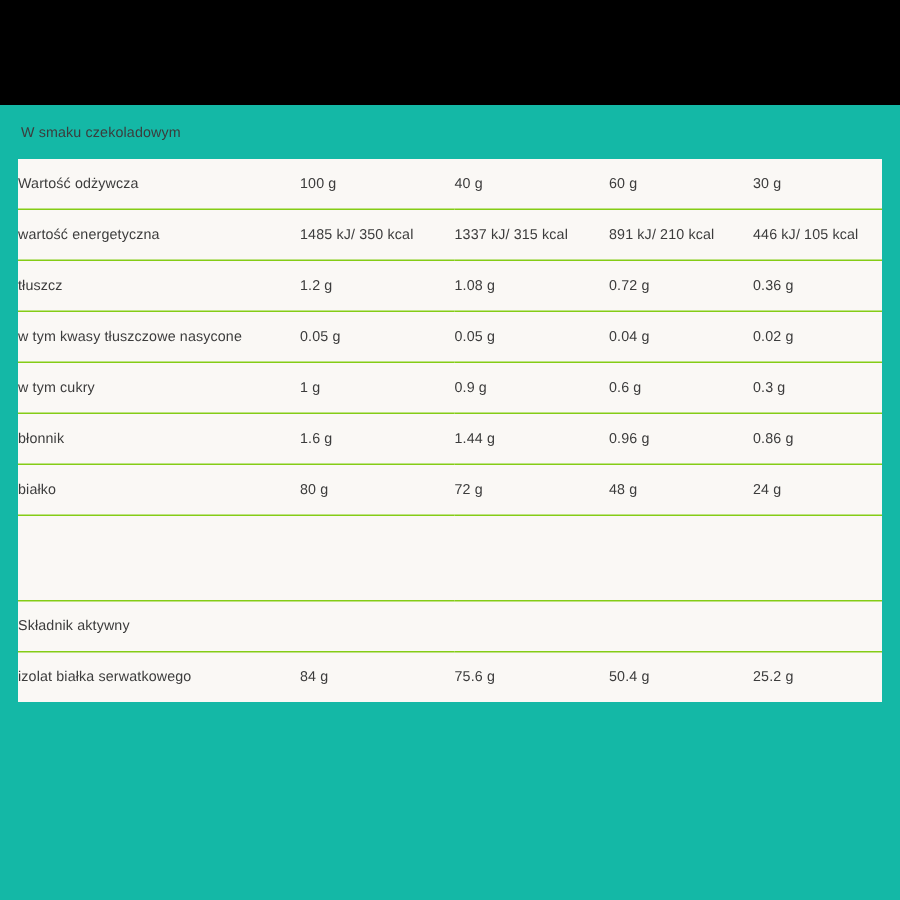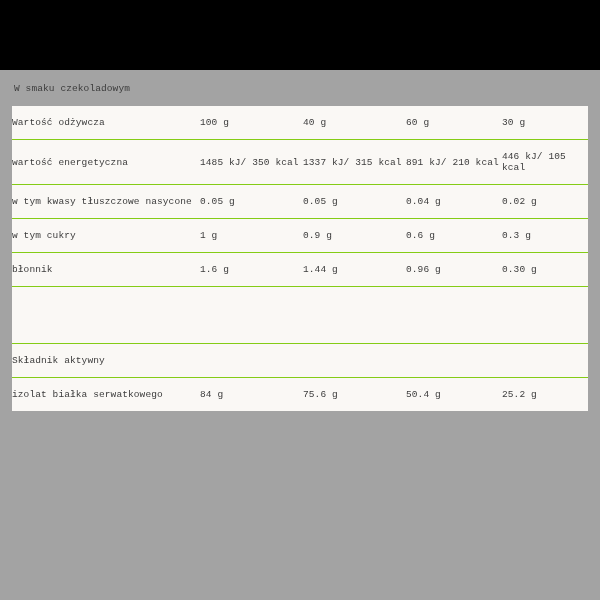--- a/index.html
+++ b/index.html
@@ -12,22 +12,21 @@
     height: 600px;
     font-family: "Liberation Sans", sans-serif;
     overflow: hidden;
   }
   .page {
     position: absolute;
     left: 0;
     top: 70px;
     width: 600px;
     height: 530px;
-    background: #a3a3a3;
-    font-family: Liberation Mono, monospace;
+    background: #14b8a6;
   }
   .caption {
     font-size: 9.5px;
     color: #3c3c3c;
     padding: 13px 0 0 14px;
     letter-spacing: 0.1px;
   }
   .panel {
     margin: 12px 12px 0 12px;
     background: #faf8f5;
@@ -90,20 +89,27 @@
       </tr>
 
       <tr>
         <td class="c0">wartość energetyczna</td>
         <td class="c1">1485 kJ/ 350 kcal</td>
         <td class="c2">1337 kJ/ 315 kcal</td>
         <td class="c3">891 kJ/ 210 kcal</td>
         <td class="c4">446 kJ/ 105 kcal</td>
       </tr>
 
+      <tr>
+        <td class="c0">tłuszcz</td>
+        <td class="c1">1.2 g</td>
+        <td class="c2">1.08 g</td>
+        <td class="c3">0.72 g</td>
+        <td class="c4">0.36 g</td>
+      </tr>
 
       <tr>
         <td class="c0">w tym kwasy tłuszczowe nasycone</td>
         <td class="c1">0.05 g</td>
         <td class="c2">0.05 g</td>
         <td class="c3">0.04 g</td>
         <td class="c4">0.02 g</td>
       </tr>
 
 
@@ -113,23 +119,30 @@
         <td class="c2">0.9 g</td>
         <td class="c3">0.6 g</td>
         <td class="c4">0.3 g</td>
       </tr>
 
       <tr>
         <td class="c0">błonnik</td>
         <td class="c1">1.6 g</td>
         <td class="c2">1.44 g</td>
         <td class="c3">0.96 g</td>
-        <td class="c4">0.30 g</td>
+        <td class="c4">0.86 g</td>
       </tr>
 
+      <tr>
+        <td class="c0">białko</td>
+        <td class="c1">80 g</td>
+        <td class="c2">72 g</td>
+        <td class="c3">48 g</td>
+        <td class="c4">24 g</td>
+      </tr>
 
 
       <tr class="spacer-row">
         <td class="c0"></td>
         <td class="c1"></td>
         <td class="c2"></td>
         <td class="c3"></td>
         <td class="c4"></td>
       </tr>
 

